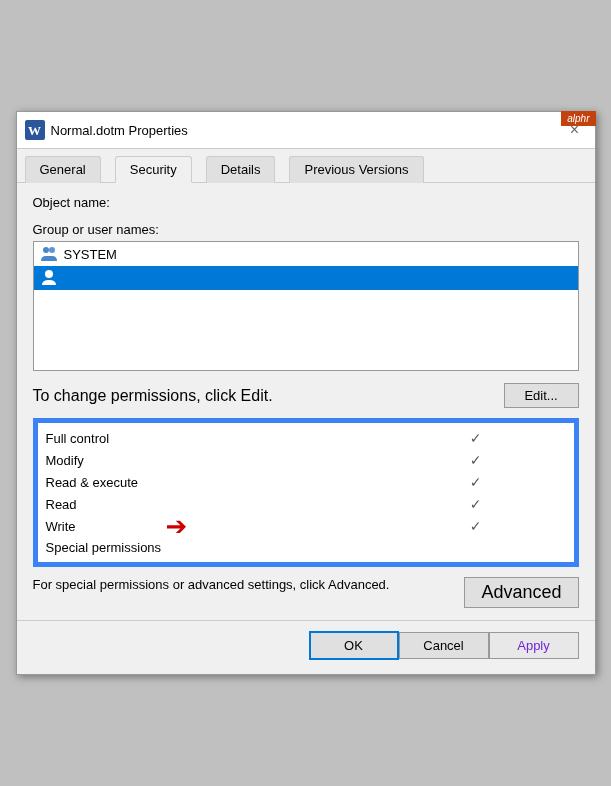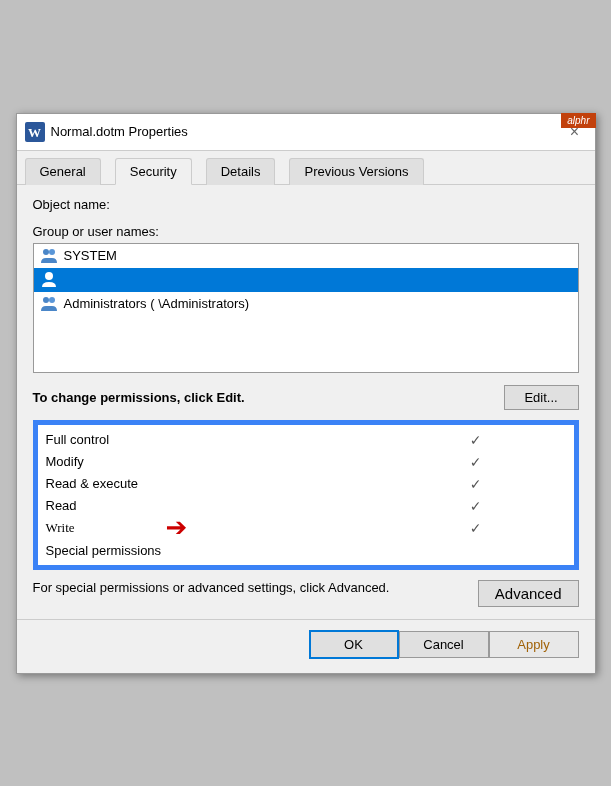--- a/index.html
+++ b/index.html
@@ -127,22 +127,21 @@
       height: 18px;
       flex-shrink: 0;
     }
     .permission-change-row {
       display: flex;
       align-items: center;
       justify-content: space-between;
       margin-bottom: 10px;
     }
     .permission-change-text {
-      font-size: 13px;
-      font-weight: bold;
+      font-size: 16px;
     }
     .edit-btn {
       padding: 4px 16px;
       background: #e0e0e0;
       border: 1px solid #999;
       cursor: pointer;
       font-size: 13px;
       min-width: 75px;
     }
     .permissions-section {
@@ -194,21 +193,21 @@
     .advanced-text {
       font-size: 13px;
       flex: 1;
       padding-right: 10px;
     }
     .advanced-btn {
       padding: 4px 16px;
       background: #e0e0e0;
       border: 1px solid #999;
       cursor: pointer;
-      font-size: 15px;
+      font-size: 18px;
       min-width: 90px;
       white-space: nowrap;
     }
     .dialog-buttons {
       display: flex;
       justify-content: flex-end;
       align-items: center;
       padding: 10px 16px 14px;
       border-top: 1px solid #ccc;
       background: #f0f0f0;
@@ -220,21 +219,21 @@
       background: #e0e0e0;
       cursor: pointer;
       font-size: 13px;
       text-align: center;
     }
     .dialog-btn.ok-btn {
       border: 2px solid #0078d7;
       background: #e0e0e0;
     }
     .dialog-btn.apply-btn {
-      color: #a16207;
+      color: #6d28d9;
       background: #e8e8e8;
       cursor: default;
     }
     .window-wrapper {
       position: relative;
     }
   </style>
 </head>
 <body>
 
@@ -279,28 +278,20 @@
         </div>
 
         <div class="user-item selected">
           <svg class="user-icon" viewBox="0 0 18 18">
             <circle cx="9" cy="5" r="4" fill="#fff"></circle>
             <path d="M2 16 Q2 11 9 11 Q16 11 16 16" fill="#fff"></path>
           </svg>
           <span>       </span>
         </div>
 
-        <div class="user-item">
-          <svg class="user-icon" viewBox="0 0 18 18">
-            <circle cx="6" cy="5" r="3" fill="#4a86c8"></circle>
-            <circle cx="12" cy="5" r="3" fill="#5a96d8"></circle>
-            <path d="M1 16 Q1 11 6 11 Q9 11 9 11 Q9 11 12 11 Q17 11 17 16" fill="#4a86c8"></path>
-          </svg>
-          <span>Administrators (       \Administrators)</span>
-        </div>
       </div>
 
       <div class="permission-change-row">
         <span class="permission-change-text">To change permissions, click Edit.</span>
         <button class="edit-btn">Edit...</button>
       </div>
 
       <div class="permissions-section">
         <div class="permissions-table">
 
@@ -321,21 +312,21 @@
             <span class="perm-allow checkmark">✓</span>
             <span class="perm-deny"></span>
           </div>
 
           <div class="perm-row">
             <span class="perm-name">Read</span>
             <span class="perm-allow checkmark">✓</span>
             <span class="perm-deny"></span>
           </div>
 
-          <div class="perm-row" style="position:relative;font-family:Liberation Serif, serif;">
+          <div class="perm-row" style="position:relative;">
             <span class="perm-name">Write</span>
 
             <span style="position:absolute; left:120px; color:#cc0000; font-size:26px; line-height:1; top:-2px;">➔</span>
             <span class="perm-allow checkmark">✓</span>
             <span class="perm-deny"></span>
           </div>
 
           <div class="perm-row">
             <span class="perm-name">Special permissions</span>
             <span class="perm-allow"></span>

